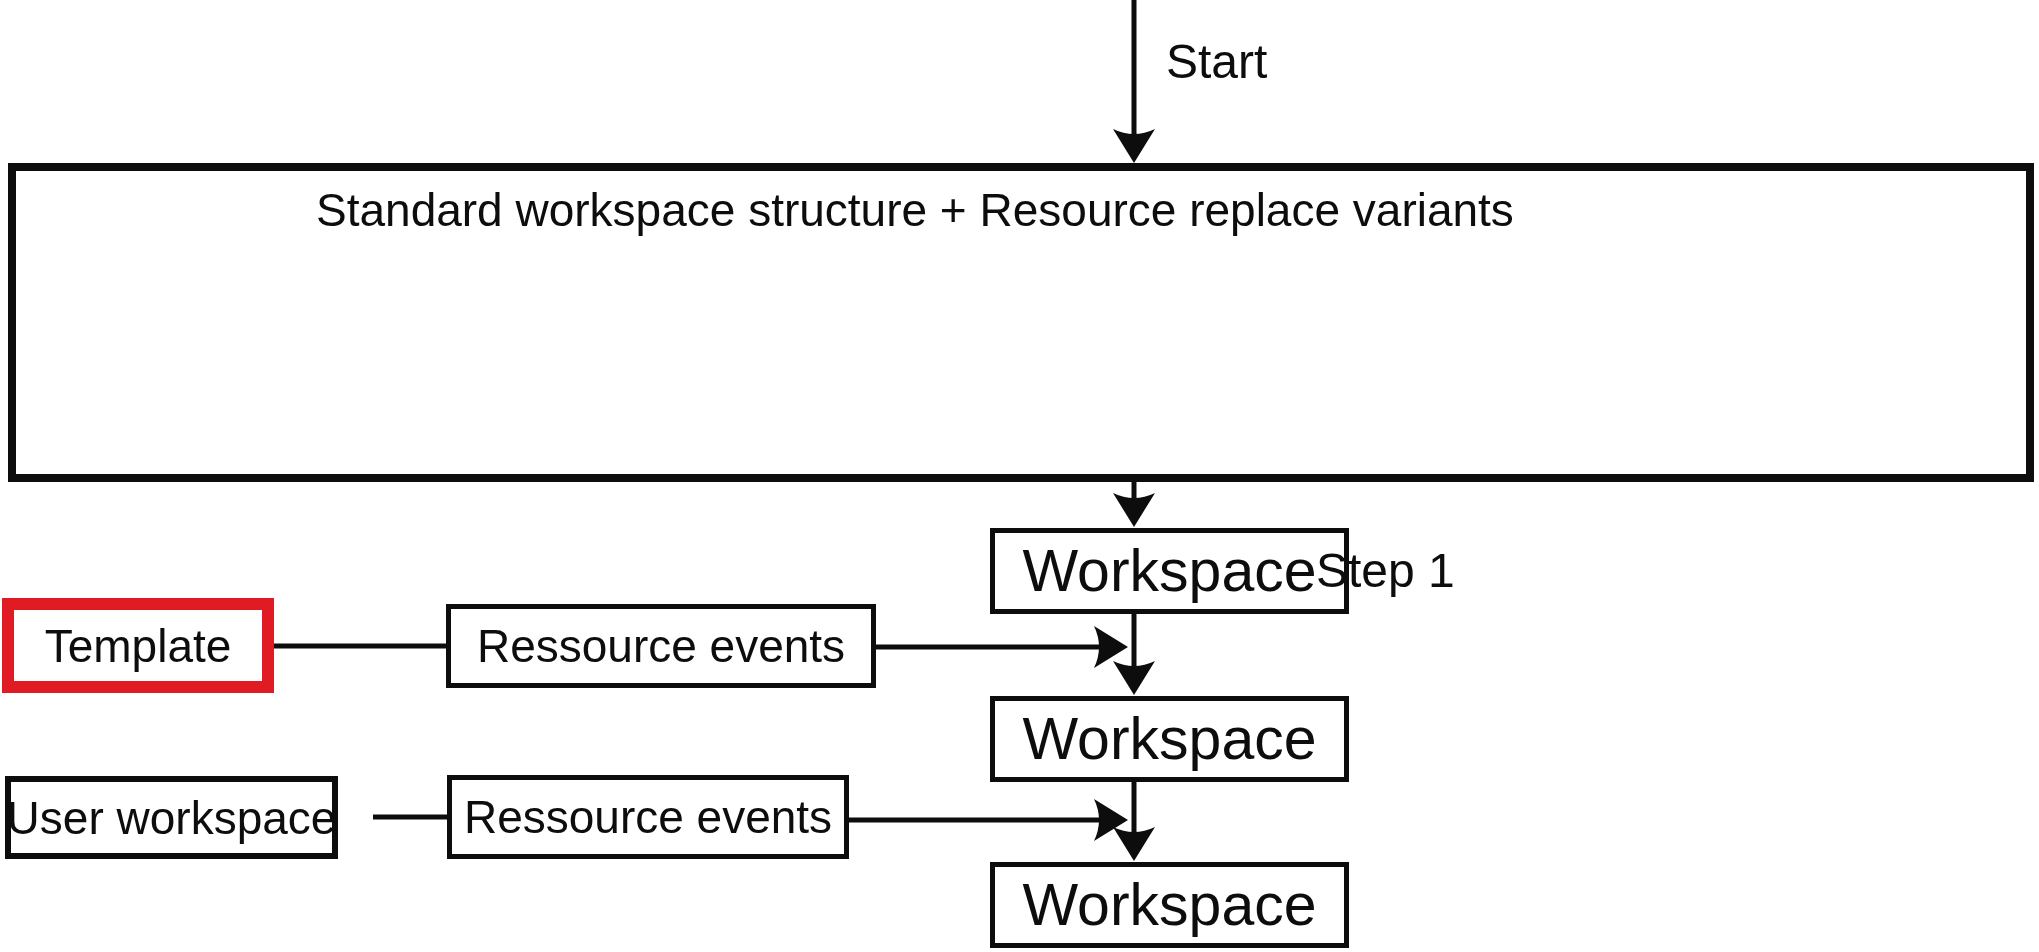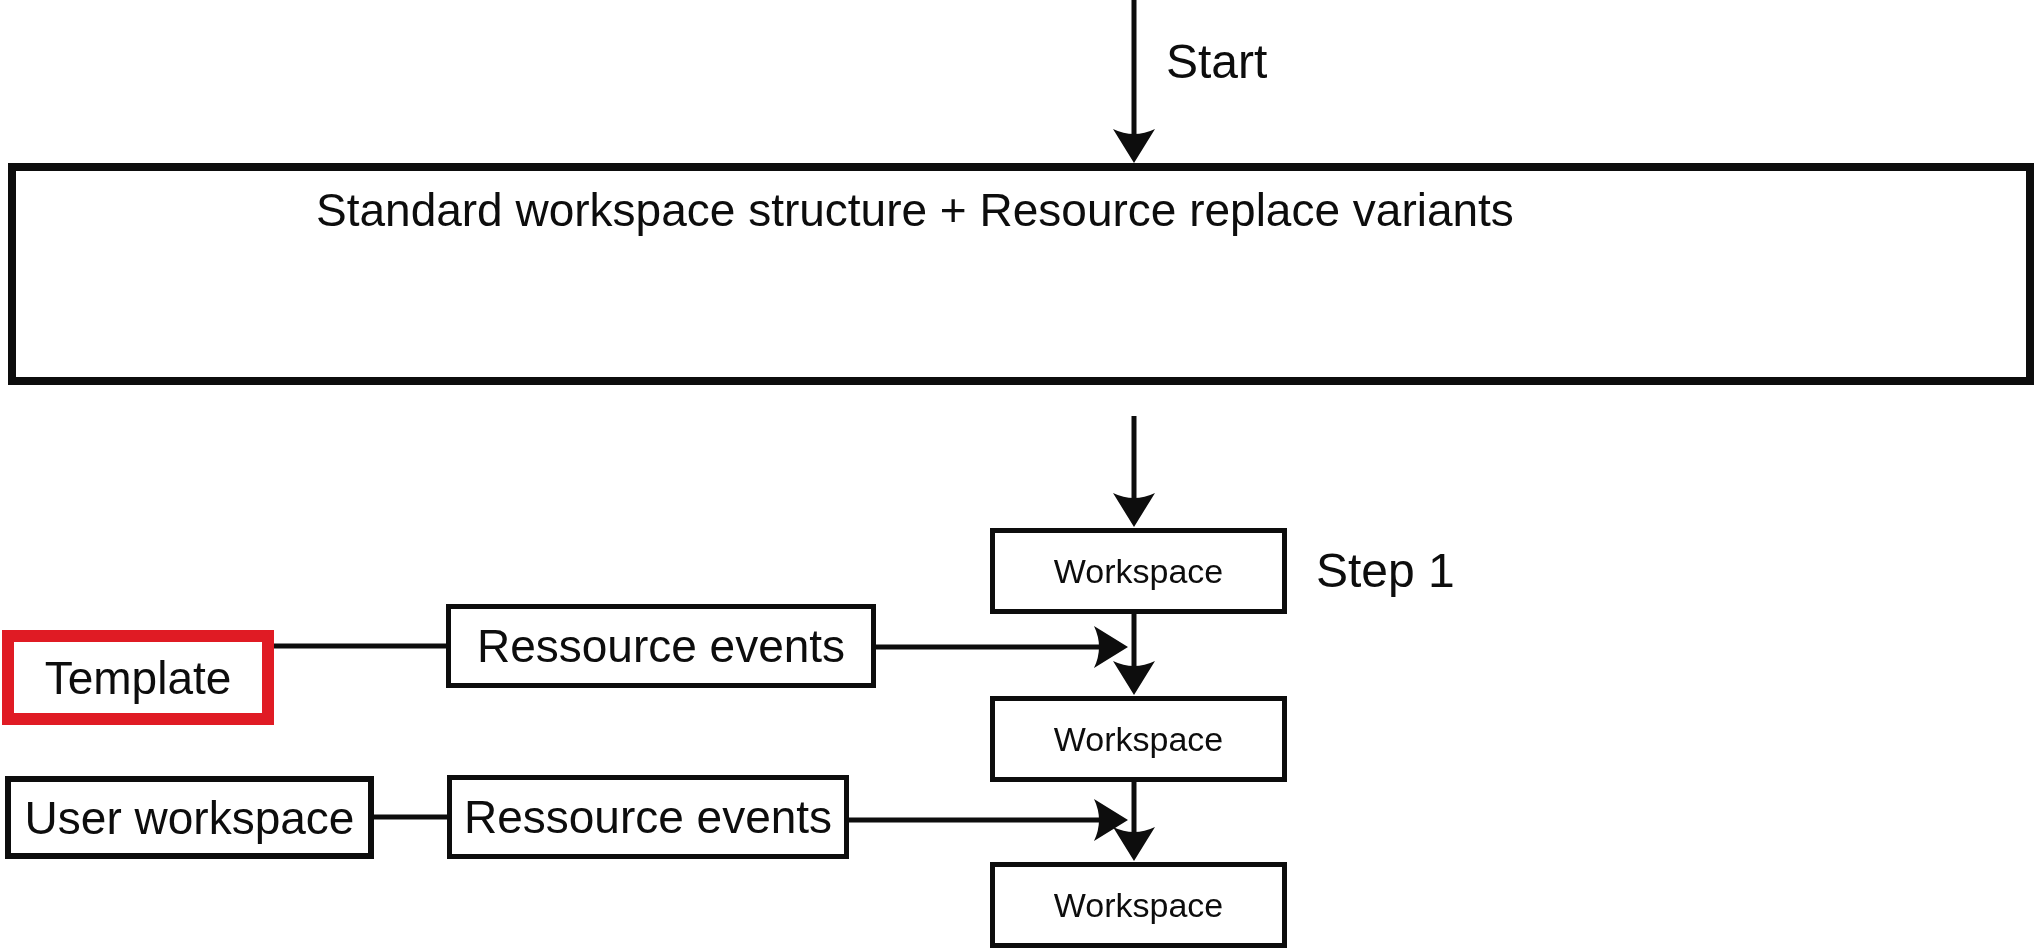--- a/index.html
+++ b/index.html
@@ -31,36 +31,36 @@
     border: 5px solid #0d0d0d;
     display: flex;
     align-items: center;
     justify-content: center;
     white-space: nowrap;
   }
   .main-box {
     left: 8px;
     top: 163px;
     width: 2026px;
-    height: 222px;
+    height: 319px;
     border-width: 8px;
     display: block;
   }
   .main-box .main-box-label {
     position: absolute;
     left: 300px;
     top: 12px;
     font-size: 46px;
     line-height: 1.2;
   }
   .workspace-box {
     left: 990px;
-    width: 297px;
+    width: 359px;
     height: 86px;
-    font-size: 34px;
+    font-size: 59px;
   }
   .ws1 { top: 528px; }
   .ws2 { top: 696px; }
   .ws3 { top: 862px; }
   .step-label {
     position: absolute;
     left: 1316px;
     font-size: 48px;
     line-height: 56px;
     white-space: nowrap;
@@ -69,33 +69,32 @@
   .step2 { top: 711px; }
   .step3 { top: 877px; }
   .template-box {
     left: 2px;
     top: 598px;
     width: 272px;
     height: 95px;
     border-width: 12px;
     border-color: #e01b24;
     font-size: 46px;
-    margin-top: 32px;
   }
   .resource-box-1 {
     left: 446px;
     top: 604px;
     width: 430px;
     height: 84px;
     font-size: 46px;
   }
   .user-workspace-box {
     left: 5px;
     top: 776px;
-    width: 369px;
+    width: 333px;
     height: 83px;
     border-width: 6px;
     font-size: 46px;
   }
   .resource-box-2 {
     left: 447px;
     top: 775px;
     width: 402px;
     height: 84px;
     font-size: 46px;

